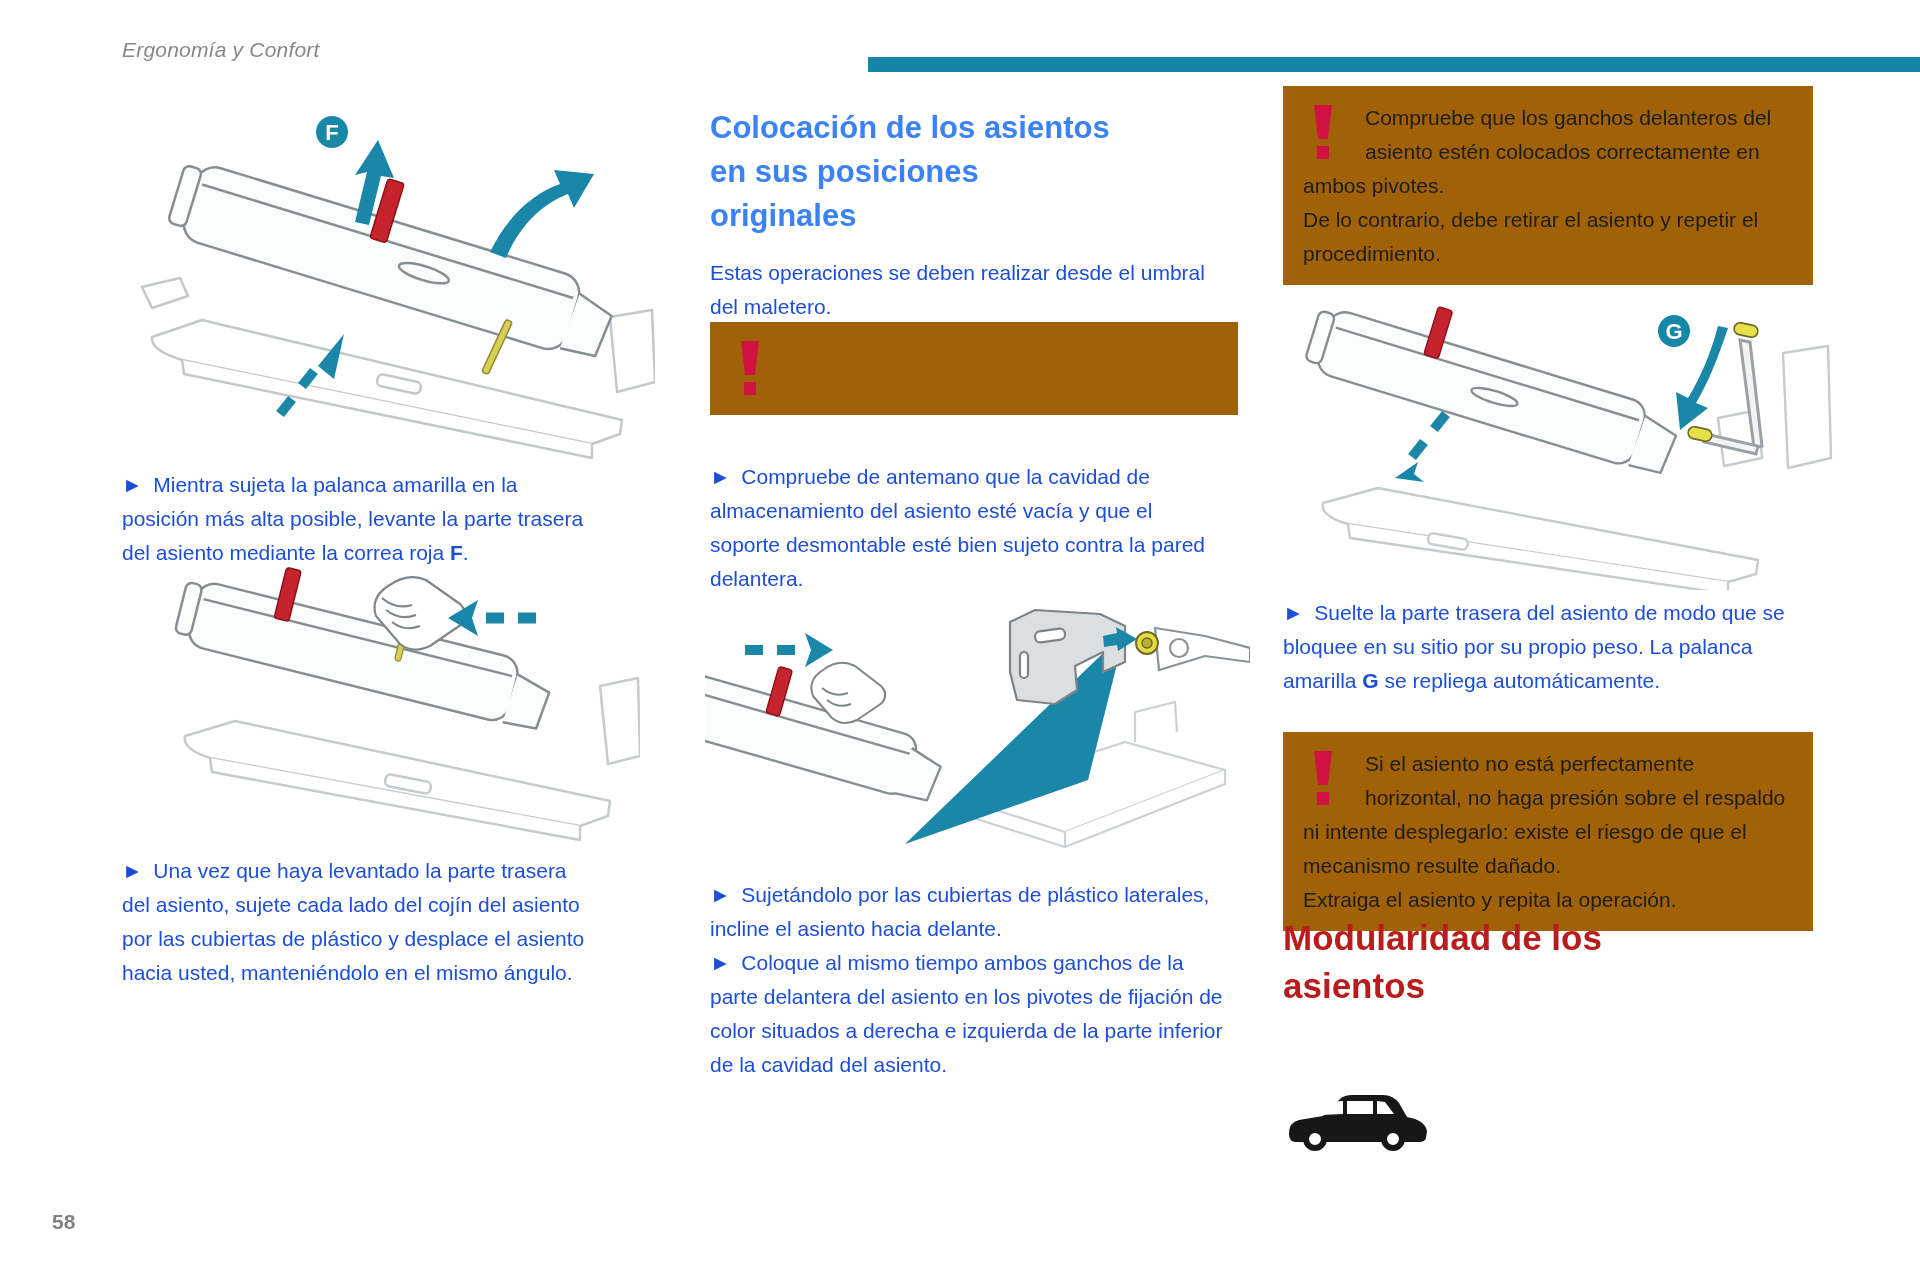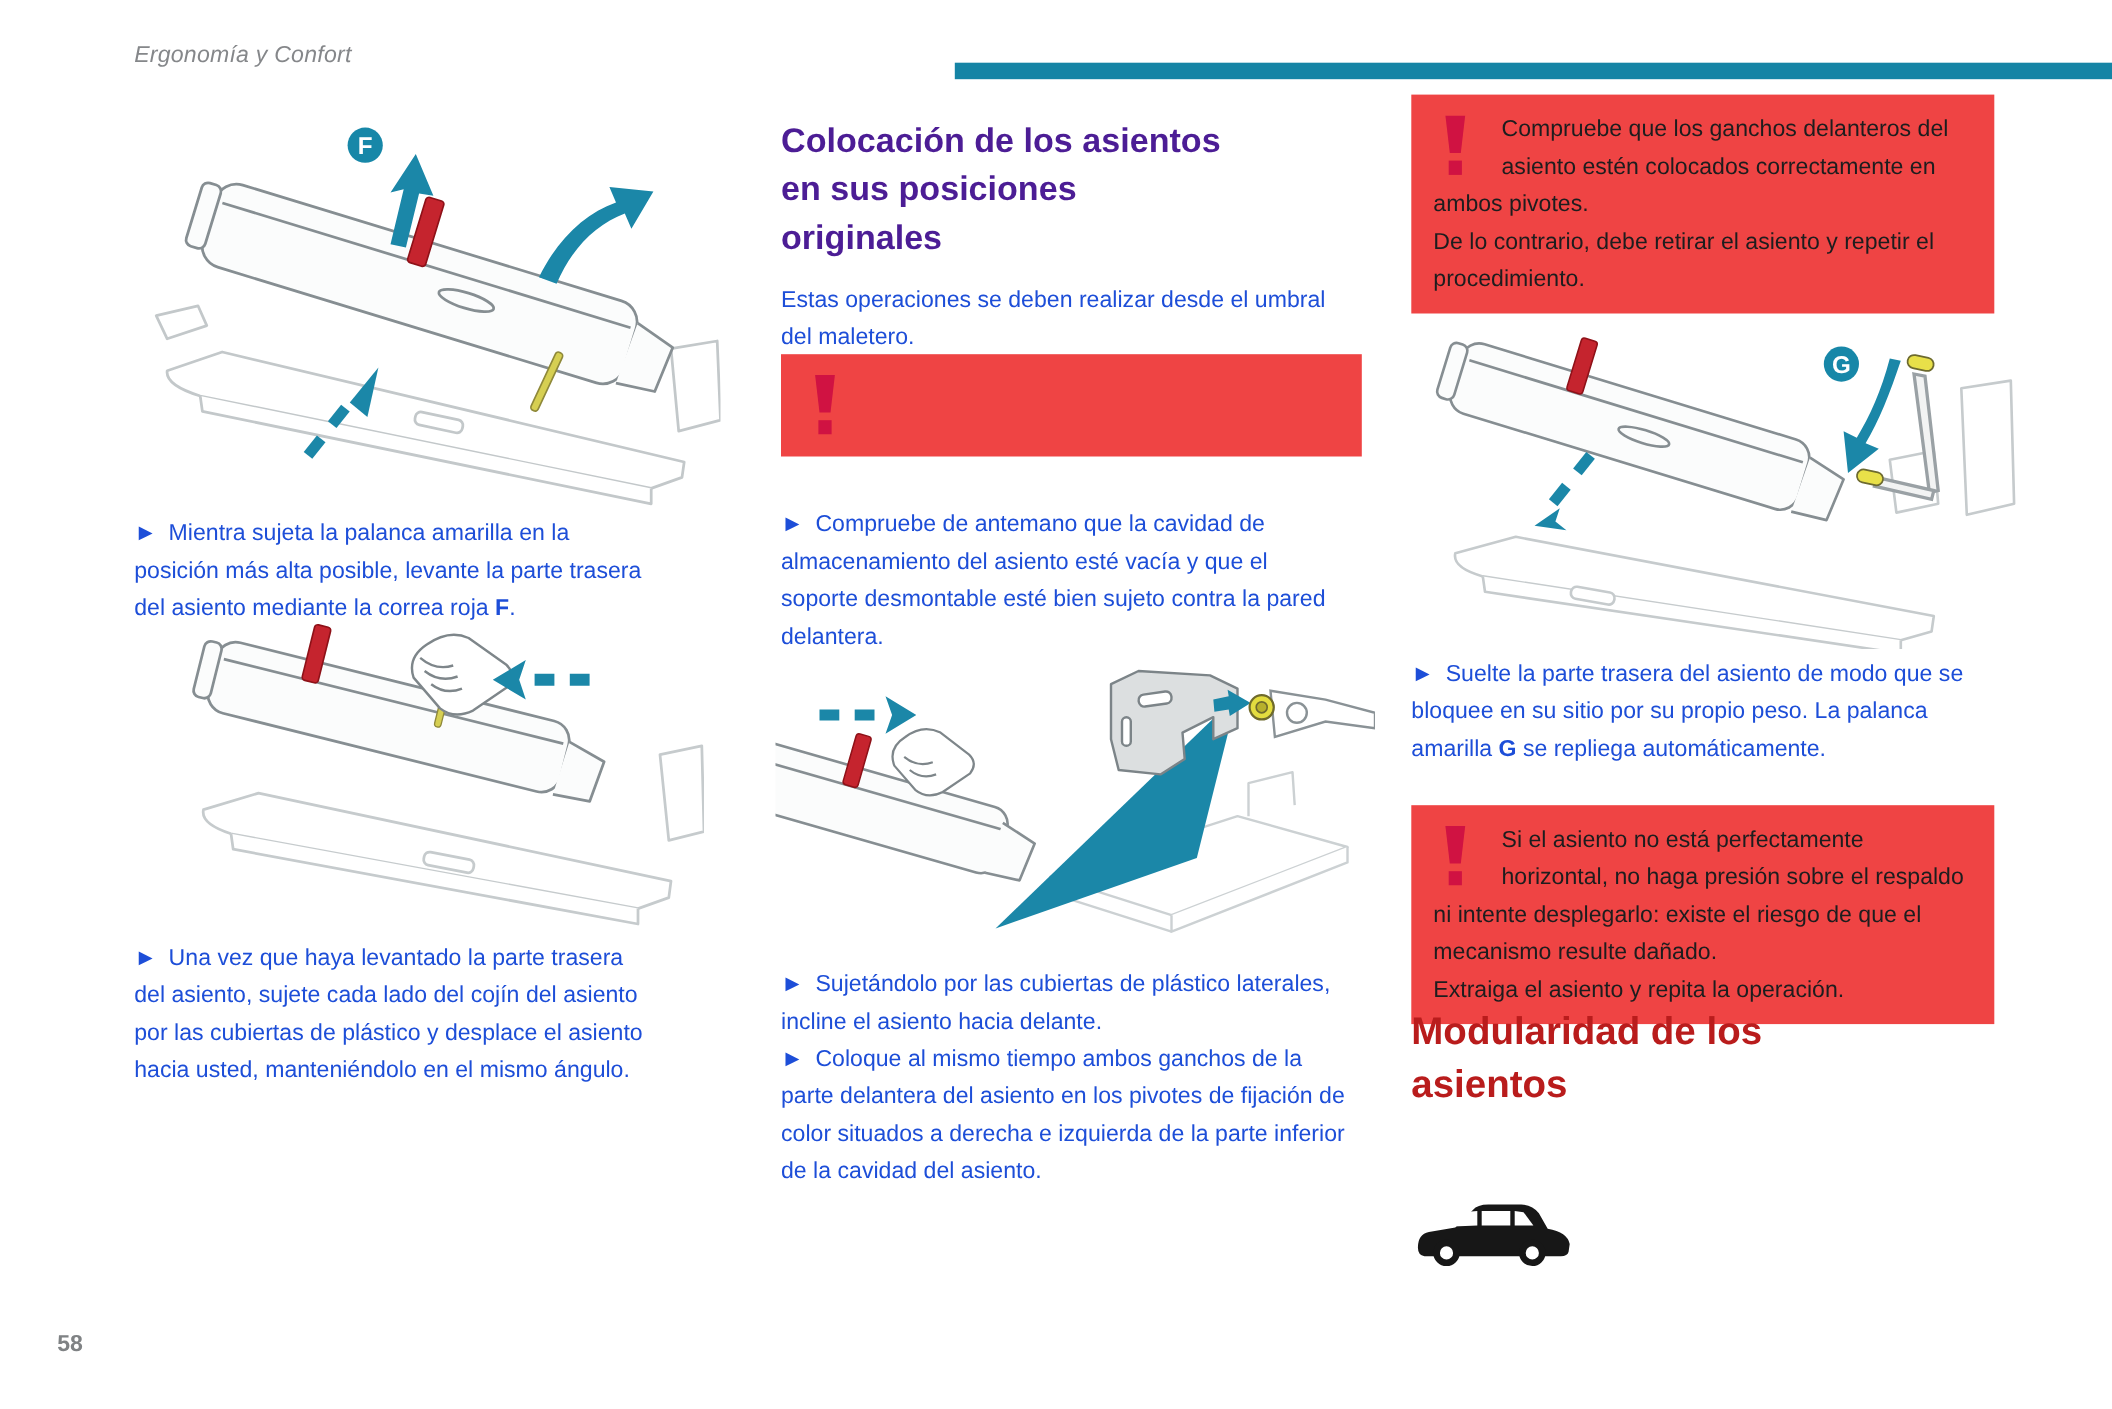--- a/index.html
+++ b/index.html
@@ -19,29 +19,29 @@
   }
   .page-number {
     position:absolute; left:52px; top:1210px;
     font-size:21px; font-weight:bold; color:#7f8284;
   }
   .body-text {
     position:absolute; font-size:21px; line-height:34px; color:#1d4ed8;
   }
   .section-title {
     position:absolute; left:710px; top:106px; width:520px;
-    font-size:31px; font-weight:bold; line-height:44px; color:#4c1d95;
+    font-size:31px; font-weight:bold; line-height:44px; color:#3b82f6;
     white-space:pre-line;
   }
   .gray-heading {
     position:absolute; left:1283px; top:914px; width:470px;
     font-size:35px; line-height:48px; color:#b91c1c; white-space:pre-line;
   }
   .warn-box {
-    position:absolute; background:#ef4444; padding:15px 20px 14px 20px;
+    position:absolute; background:#a16207; padding:15px 20px 14px 20px;
     font-size:21px; line-height:34px; color:#1d1d1e;
   }
   .warn-icon {
     float:left; width:62px; height:64px; padding:4px 0 0 8px;
   }
   .warn-line { white-space:pre-line; }
   .fig { position:absolute; }
   b { font-weight:bold; }
 </style>
 </head>

